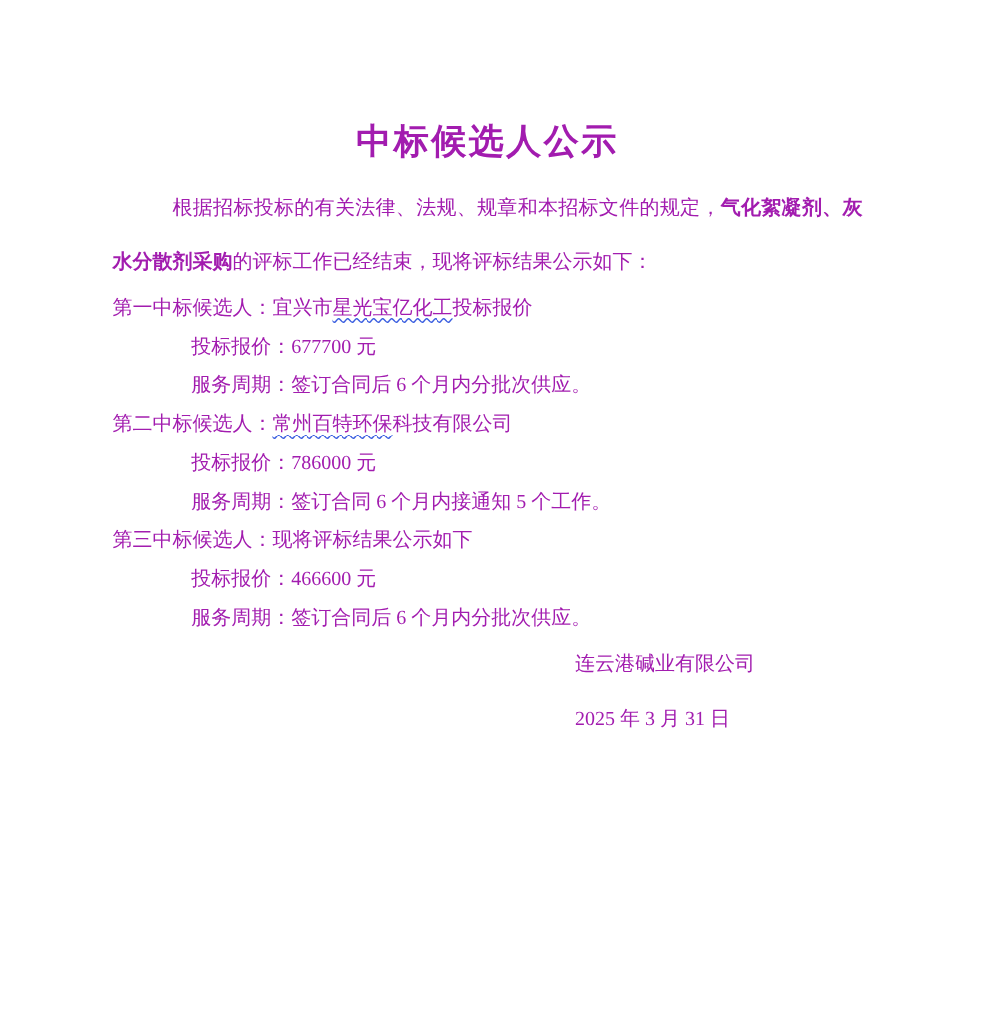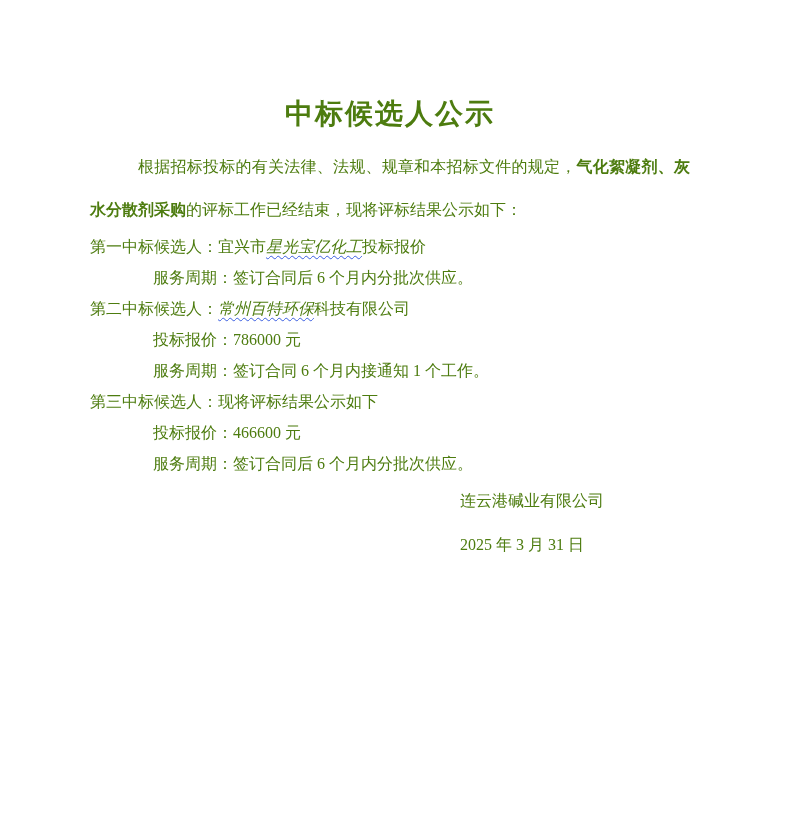--- a/index.html
+++ b/index.html
@@ -6,21 +6,21 @@
     margin: 0;
     padding: 0;
     background: #ffffff;
   }
   .doc {
     position: relative;
     box-sizing: border-box;
     width: 789px;
     height: 823px;
     background: #ffffff;
-    color: #4d7c0f;
+    color: #a21caf;
     padding: 94px 99px 0 90px;
     font-family: "Liberation Serif", "DejaVu Serif", serif;
     font-size: 16px;
     overflow: hidden;
   }
   .title {
     font-size: 28px;
     font-weight: bold;
     text-align: center;
     line-height: 40px;
@@ -36,21 +36,20 @@
   .intro b { font-weight: bold; }
   .candidates { margin: 0; }
   .cand-line { line-height: 31px; white-space: nowrap; }
   .cand-line.indent { padding-left: 63px; }
   .wavy {
     text-decoration-line: underline;
     text-decoration-style: wavy;
     text-decoration-color: #3b5fe0;
     text-decoration-thickness: 1px;
     text-underline-offset: 3px;
-    font-style: italic;
   }
   .closing {
     margin: 35px 0 0 0;
     line-height: 43px;
     text-indent: 48px;
     text-align: justify;
   }
   .signature {
     width: 230px;
     margin-left: auto;
@@ -65,27 +64,28 @@
 <div class="doc">
 
   <h1 class="title">中标候选人公示</h1>
 
   <p class="intro"><span>根据招标投标的有关法律、法规、规章和本招标文件的规定，</span><b>气化絮凝剂、灰水分散剂采购</b><span>的评标工作已经结束，现将评标结果公示如下：</span></p>
 
   <div class="candidates">
 
     <div class="candidate">
       <div class="cand-line"><span>第一中标候选人：</span><span><span>宜兴市</span><span class="wavy">星光宝亿化工</span><span>投标报价</span></span></div>
+      <div class="cand-line indent"><span>投标报价：</span><span>677700 元</span></div>
       <div class="cand-line indent"><span>服务周期：</span><span>签订合同后 6 个月内分批次供应。</span></div>
     </div>
 
     <div class="candidate">
       <div class="cand-line"><span>第二中标候选人：</span><span><span></span><span class="wavy">常州百特环保</span><span>科技有限公司</span></span></div>
       <div class="cand-line indent"><span>投标报价：</span><span>786000 元</span></div>
-      <div class="cand-line indent"><span>服务周期：</span><span>签订合同 6 个月内接通知 1 个工作。</span></div>
+      <div class="cand-line indent"><span>服务周期：</span><span>签订合同 6 个月内接通知 5 个工作。</span></div>
     </div>
 
     <div class="candidate">
       <div class="cand-line"><span>第三中标候选人：</span><span><span>现将评标结果公示如下</span><span class="wavy"></span><span></span></span></div>
       <div class="cand-line indent"><span>投标报价：</span><span>466600 元</span></div>
       <div class="cand-line indent"><span>服务周期：</span><span>签订合同后 6 个月内分批次供应。</span></div>
     </div>
 
   </div>
 

